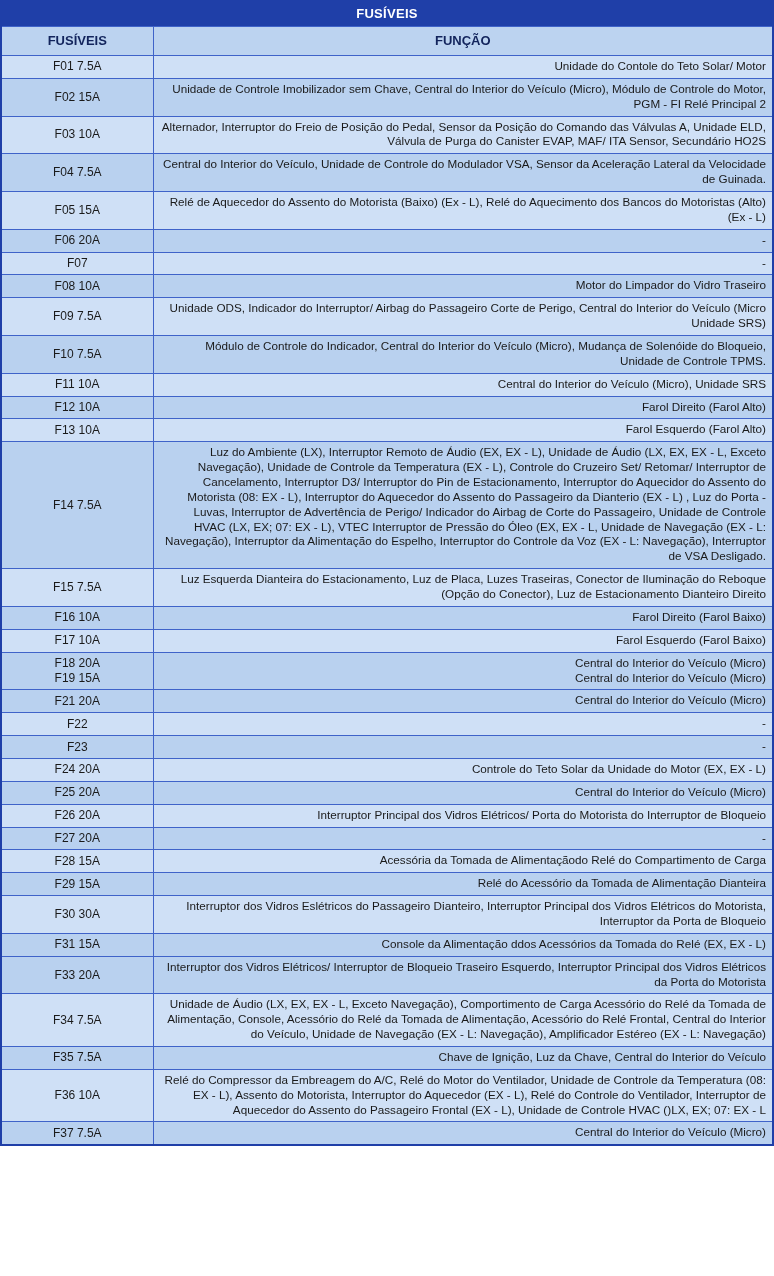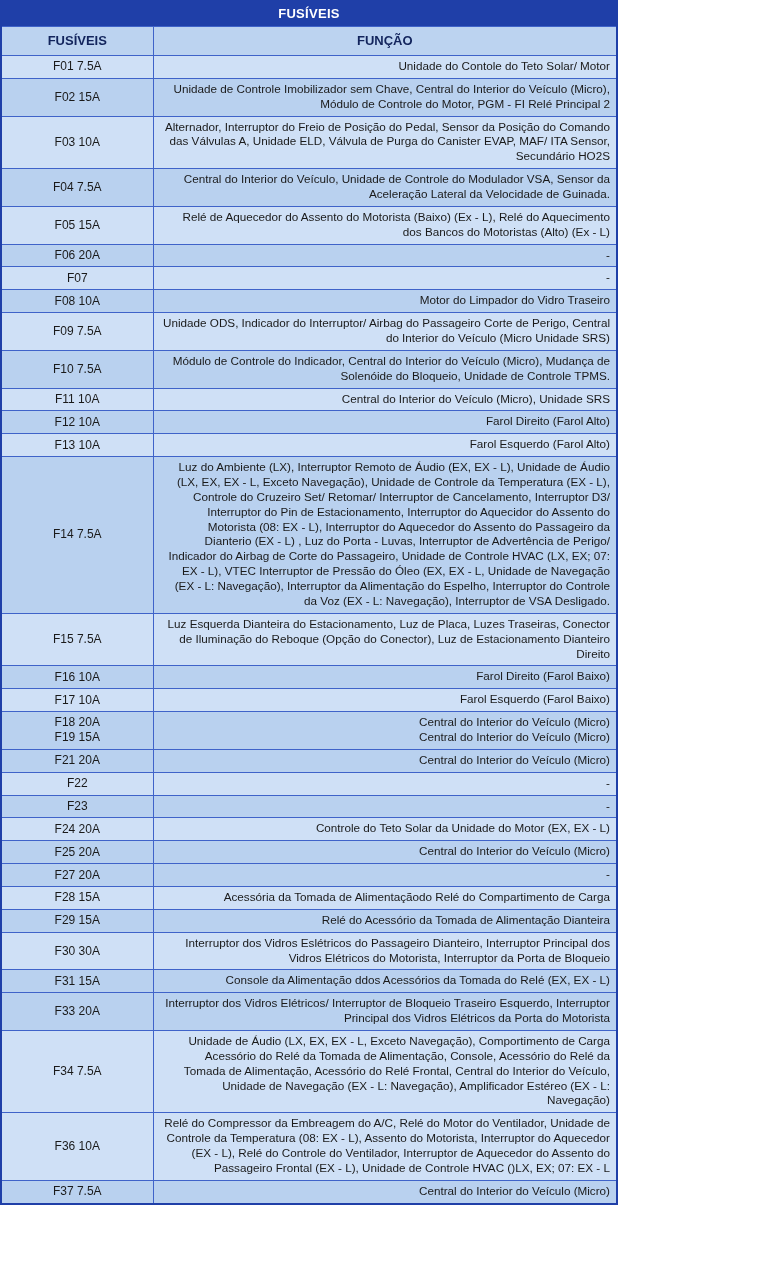--- a/index.html
+++ b/index.html
@@ -6,21 +6,21 @@
     margin: 0;
     padding: 0;
     background: #ffffff;
   }
   body {
     width: 774px;
     font-family: "Liberation Sans", sans-serif;
     color: #1a1a1a;
   }
   .fuse-table {
-    width: 618px;
+    width: 774px;
     border-collapse: collapse;
     table-layout: fixed;
     border: 2px solid #1f3fa8;
     padding-left: 20px;
   }
   .fuse-table td, .fuse-table th {
     border: 1px solid #3f63c9;
     vertical-align: middle;
   }
   .title-bar {
@@ -169,20 +169,24 @@
         <td class="cell-func dash">-</td>
       </tr>
       <tr class="row-a">
         <td class="cell-fuse">F24 20A</td>
         <td class="cell-func">Controle do Teto Solar da Unidade do Motor (EX, EX - L)</td>
       </tr>
       <tr class="row-b">
         <td class="cell-fuse">F25 20A</td>
         <td class="cell-func">Central do Interior do Veículo (Micro)</td>
       </tr>
+      <tr class="row-a">
+        <td class="cell-fuse">F26 20A</td>
+        <td class="cell-func">Interruptor Principal dos Vidros Elétricos/ Porta do Motorista do Interruptor de Bloqueio</td>
+      </tr>
       <tr class="row-b">
         <td class="cell-fuse">F27 20A</td>
         <td class="cell-func dash">-</td>
       </tr>
       <tr class="row-a">
         <td class="cell-fuse">F28 15A</td>
         <td class="cell-func">Acessória da Tomada de Alimentaçãodo Relé do Compartimento de Carga</td>
       </tr>
       <tr class="row-b">
         <td class="cell-fuse">F29 15A</td>
@@ -196,20 +200,24 @@
         <td class="cell-fuse">F31 15A</td>
         <td class="cell-func">Console da Alimentação ddos Acessórios da Tomada do Relé (EX, EX - L)</td>
       </tr>
       <tr class="row-b">
         <td class="cell-fuse">F33 20A</td>
         <td class="cell-func">Interruptor dos Vidros Elétricos/ Interruptor de Bloqueio Traseiro Esquerdo,  Interruptor Principal dos Vidros Elétricos da Porta do Motorista</td>
       </tr>
       <tr class="row-a">
         <td class="cell-fuse">F34 7.5A</td>
         <td class="cell-func">Unidade de Áudio (LX, EX, EX - L, Exceto Navegação), Comportimento de Carga Acessório do Relé da Tomada de Alimentação, Console, Acessório do Relé da Tomada de Alimentação, Acessório do Relé Frontal, Central do Interior do Veículo, Unidade de Navegação (EX - L: Navegação), Amplificador Estéreo (EX - L: Navegação)</td>
+      </tr>
+      <tr class="row-b">
+        <td class="cell-fuse">F35 7.5A</td>
+        <td class="cell-func">Chave de Ignição, Luz da Chave, Central do Interior do Veículo</td>
       </tr>
       <tr class="row-a">
         <td class="cell-fuse">F36 10A</td>
         <td class="cell-func">Relé do Compressor da Embreagem do A/C, Relé do Motor do Ventilador, Unidade de Controle da Temperatura (08: EX - L), Assento do Motorista, Interruptor do Aquecedor (EX - L), Relé do Controle do Ventilador, Interruptor de Aquecedor do Assento do Passageiro Frontal (EX - L), Unidade de Controle HVAC ()LX, EX; 07: EX - L</td>
       </tr>
       <tr class="row-b">
         <td class="cell-fuse">F37 7.5A</td>
         <td class="cell-func">Central do Interior do Veículo (Micro)</td>
       </tr>
     </tbody>

